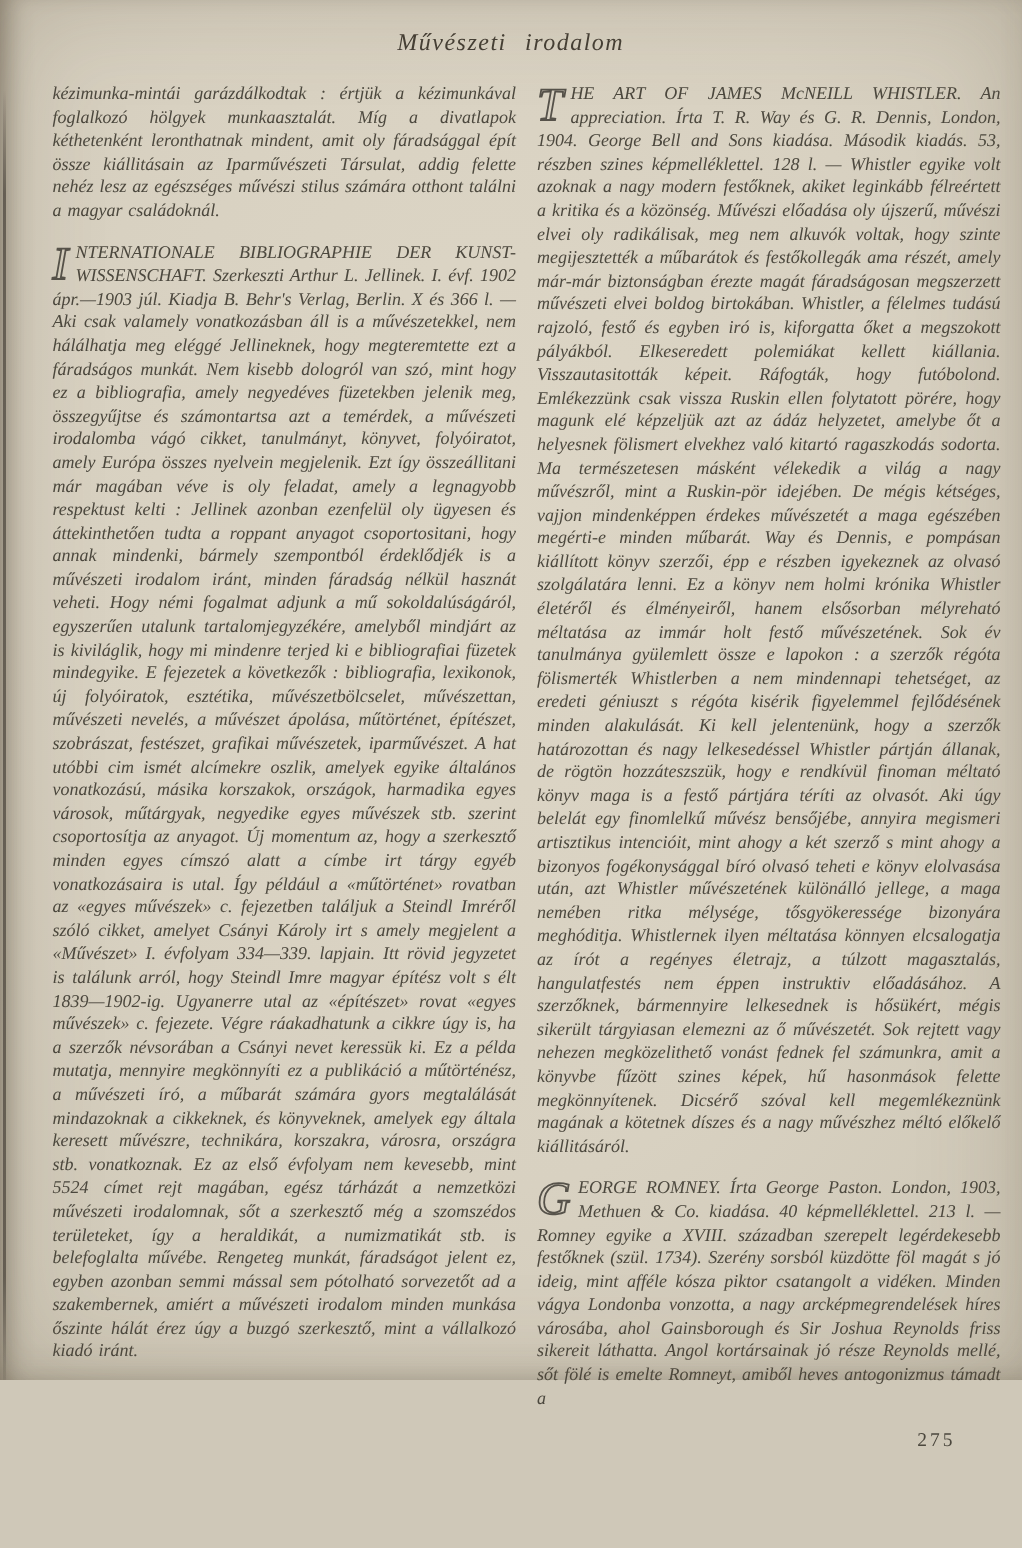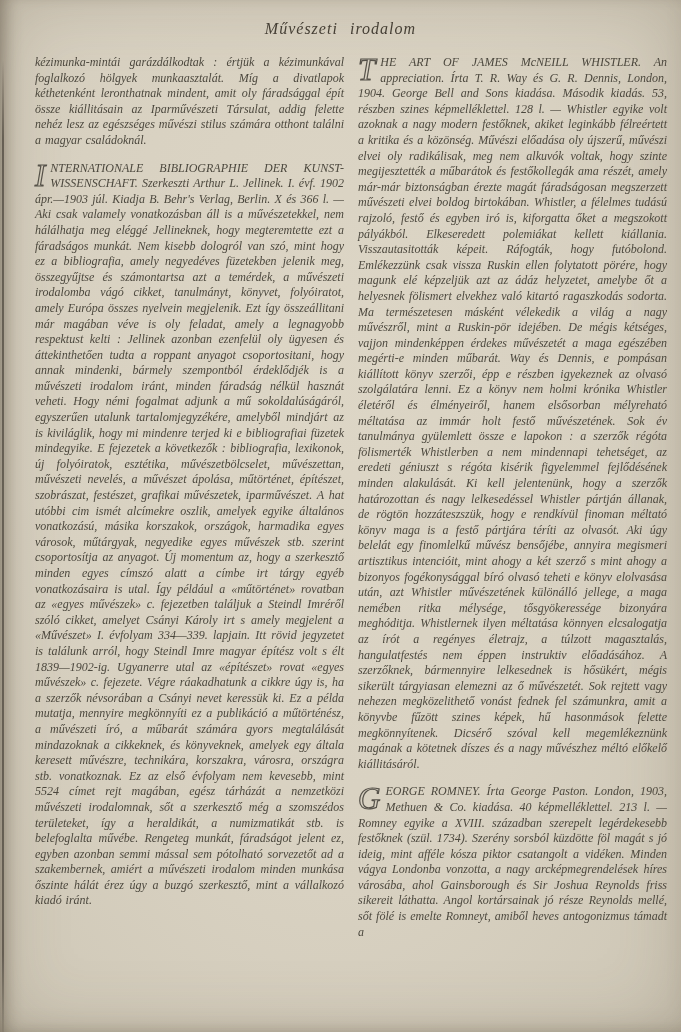--- a/index.html
+++ b/index.html
@@ -2,21 +2,21 @@
 <html lang="hu"><head>
 <meta charset="utf-8">
 <style>
   html,body{margin:0;padding:0;}
   body{
     width:681px;height:1032px;overflow:hidden;
     font-family:"Liberation Serif","DejaVu Serif",serif;
     background:#cfc8b8;
   }
   .page{
-    position:relative;width:681px;height:1032px;box-sizing:border-box;
+    position:relative;width:681px;height:920px;box-sizing:border-box;
     background:radial-gradient(ellipse at 48% 38%, #ddd6c6 0%, #d8d1c1 55%, #cdc6b5 100%);
     color:#4a463c;
   }
   .vignette{
     position:absolute;inset:0;pointer-events:none;z-index:5;
     box-shadow:
       inset 0 0 70px rgba(90,78,60,0.22),
       inset 14px 0 18px -10px rgba(70,60,45,0.45),
       inset 0 -10px 25px -12px rgba(90,78,60,0.30);
   }
@@ -82,16 +82,17 @@
   <div class="columns">
 
     <div class="col">
       <p class="cont">kézimunka-mintái garázdálkodtak : értjük a kézimunkával foglalkozó hölgyek munkaasztalát. Míg a divatlapok kéthetenként leronthatnak mindent, amit oly fáradsággal épít össze kiállitásain az Iparművészeti Társulat, addig felette nehéz lesz az egészséges művészi stilus számára otthont találni a magyar családoknál.</p>
       <p><span class="dropcap">I</span><span>NTERNATIONALE BIBLIOGRAPHIE DER KUNST-WISSENSCHAFT. Szerkeszti Arthur L. Jellinek. I. évf. 1902 ápr.—1903 júl. Kiadja B. Behr's Verlag, Berlin. X és 366 l. — Aki csak valamely vonatkozásban áll is a művészetekkel, nem hálálhatja meg eléggé Jellineknek, hogy megteremtette ezt a fáradságos munkát. Nem kisebb dologról van szó, mint hogy ez a bibliografia, amely negyedéves füzetekben jelenik meg, összegyűjtse és számontartsa azt a temérdek, a művészeti irodalomba vágó cikket, tanulmányt, könyvet, folyóiratot, amely Európa összes nyelvein megjelenik. Ezt így összeállitani már magában véve is oly feladat, amely a legnagyobb respektust kelti : Jellinek azonban ezenfelül oly ügyesen és áttekinthetően tudta a roppant anyagot csoportositani, hogy annak mindenki, bármely szempontból érdeklődjék is a művészeti irodalom iránt, minden fáradság nélkül hasznát veheti. Hogy némi fogalmat adjunk a mű sokoldalúságáról, egyszerűen utalunk tartalomjegyzékére, amelyből mindjárt az is kiviláglik, hogy mi mindenre terjed ki e bibliografiai füzetek mindegyike. E fejezetek a következők : bibliografia, lexikonok, új folyóiratok, esztétika, művészetbölcselet, művészettan, művészeti nevelés, a művészet ápolása, műtörténet, építészet, szobrászat, festészet, grafikai művészetek, iparművészet. A hat utóbbi cim ismét alcímekre oszlik, amelyek egyike általános vonatkozású, másika korszakok, országok, harmadika egyes városok, műtárgyak, negyedike egyes művészek stb. szerint csoportosítja az anyagot. Új momentum az, hogy a szerkesztő minden egyes címszó alatt a címbe irt tárgy egyéb vonatkozásaira is utal. Így például a «műtörténet» rovatban az «egyes művészek» c. fejezetben találjuk a Steindl Imréről szóló cikket, amelyet Csányi Károly irt s amely megjelent a «Művészet» I. évfolyam 334—339. lapjain. Itt rövid jegyzetet is találunk arról, hogy Steindl Imre magyar építész volt s élt 1839—1902-ig. Ugyanerre utal az «építészet» rovat «egyes művészek» c. fejezete. Végre ráakadhatunk a cikkre úgy is, ha a szerzők névsorában a Csányi nevet keressük ki. Ez a példa mutatja, mennyire megkönnyíti ez a publikáció a műtörténész, a művészeti író, a műbarát számára gyors megtalálását mindazoknak a cikkeknek, és könyveknek, amelyek egy általa keresett művészre, technikára, korszakra, városra, országra stb. vonatkoznak. Ez az első évfolyam nem kevesebb, mint 5524 címet rejt magában, egész tárházát a nemzetközi művészeti irodalomnak, sőt a szerkesztő még a szomszédos területeket, így a heraldikát, a numizmatikát stb. is belefoglalta művébe. Rengeteg munkát, fáradságot jelent ez, egyben azonban semmi mással sem pótolható sorvezetőt ad a szakembernek, amiért a művészeti irodalom minden munkása őszinte hálát érez úgy a buzgó szerkesztő, mint a vállalkozó kiadó iránt.</span></p>
     </div>
 
     <div class="col">
       <p><span class="dropcap">T</span><span>HE ART OF JAMES McNEILL WHISTLER. An appreciation. Írta T. R. Way és G. R. Dennis, London, 1904. George Bell and Sons kiadása. Második kiadás. 53, részben szines képmelléklettel. 128 l. — Whistler egyike volt azoknak a nagy modern festőknek, akiket leginkább félreértett a kritika és a közönség. Művészi előadása oly újszerű, művészi elvei oly radikálisak, meg nem alkuvók voltak, hogy szinte megijesztették a műbarátok és festőkollegák ama részét, amely már-már biztonságban érezte magát fáradságosan megszerzett művészeti elvei boldog birtokában. Whistler, a félelmes tudású rajzoló, festő és egyben iró is, kiforgatta őket a megszokott pályákból. Elkeseredett polemiákat kellett kiállania. Visszautasitották képeit. Ráfogták, hogy futóbolond. Emlékezzünk csak vissza Ruskin ellen folytatott pörére, hogy magunk elé képzeljük azt az ádáz helyzetet, amelybe őt a helyesnek fölismert elvekhez való kitartó ragaszkodás sodorta. Ma természetesen másként vélekedik a világ a nagy művészről, mint a Ruskin-pör idejében. De mégis kétséges, vajjon mindenképpen érdekes művészetét a maga egészében megérti-e minden műbarát. Way és Dennis, e pompásan kiállított könyv szerzői, épp e részben igyekeznek az olvasó szolgálatára lenni. Ez a könyv nem holmi krónika Whistler életéről és élményeiről, hanem elsősorban mélyreható méltatása az immár holt festő művészetének. Sok év tanulmánya gyülemlett össze e lapokon : a szerzők régóta fölismerték Whistlerben a nem mindennapi tehetséget, az eredeti géniuszt s régóta kisérik figyelemmel fejlődésének minden alakulását. Ki kell jelentenünk, hogy a szerzők határozottan és nagy lelkesedéssel Whistler pártján állanak, de rögtön hozzáteszszük, hogy e rendkívül finoman méltató könyv maga is a festő pártjára téríti az olvasót. Aki úgy belelát egy finomlelkű művész bensőjébe, annyira megismeri artisztikus intencióit, mint ahogy a két szerző s mint ahogy a bizonyos fogékonysággal bíró olvasó teheti e könyv elolvasása után, azt Whistler művészetének különálló jellege, a maga nemében ritka mélysége, tősgyökeressége bizonyára meghóditja. Whistlernek ilyen méltatása könnyen elcsalogatja az írót a regényes életrajz, a túlzott magasztalás, hangulatfestés nem éppen instruktiv előadásához. A szerzőknek, bármennyire lelkesednek is hősükért, mégis sikerült tárgyiasan elemezni az ő művészetét. Sok rejtett vagy nehezen megközelithető vonást fednek fel számunkra, amit a könyvbe fűzött szines képek, hű hasonmások felette megkönnyítenek. Dicsérő szóval kell megemlékeznünk magának a kötetnek díszes és a nagy művészhez méltó előkelő kiállitásáról.</span></p>
       <p><span class="dropcap">G</span><span>EORGE ROMNEY. Írta George Paston. London, 1903, Methuen &amp; Co. kiadása. 40 képmelléklettel. 213 l. — Romney egyike a XVIII. században szerepelt legérdekesebb festőknek (szül. 1734). Szerény sorsból küzdötte föl magát s jó ideig, mint afféle kósza piktor csatangolt a vidéken. Minden vágya Londonba vonzotta, a nagy arcképmegrendelések híres városába, ahol Gainsborough és Sir Joshua Reynolds friss sikereit láthatta. Angol kortársainak jó része Reynolds mellé, sőt fölé is emelte Romneyt, amiből heves antogonizmus támadt a</span></p>
+      <div class="pagenum">275</div>
     </div>
 
   </div>
 </div>
 
 </body></html>

